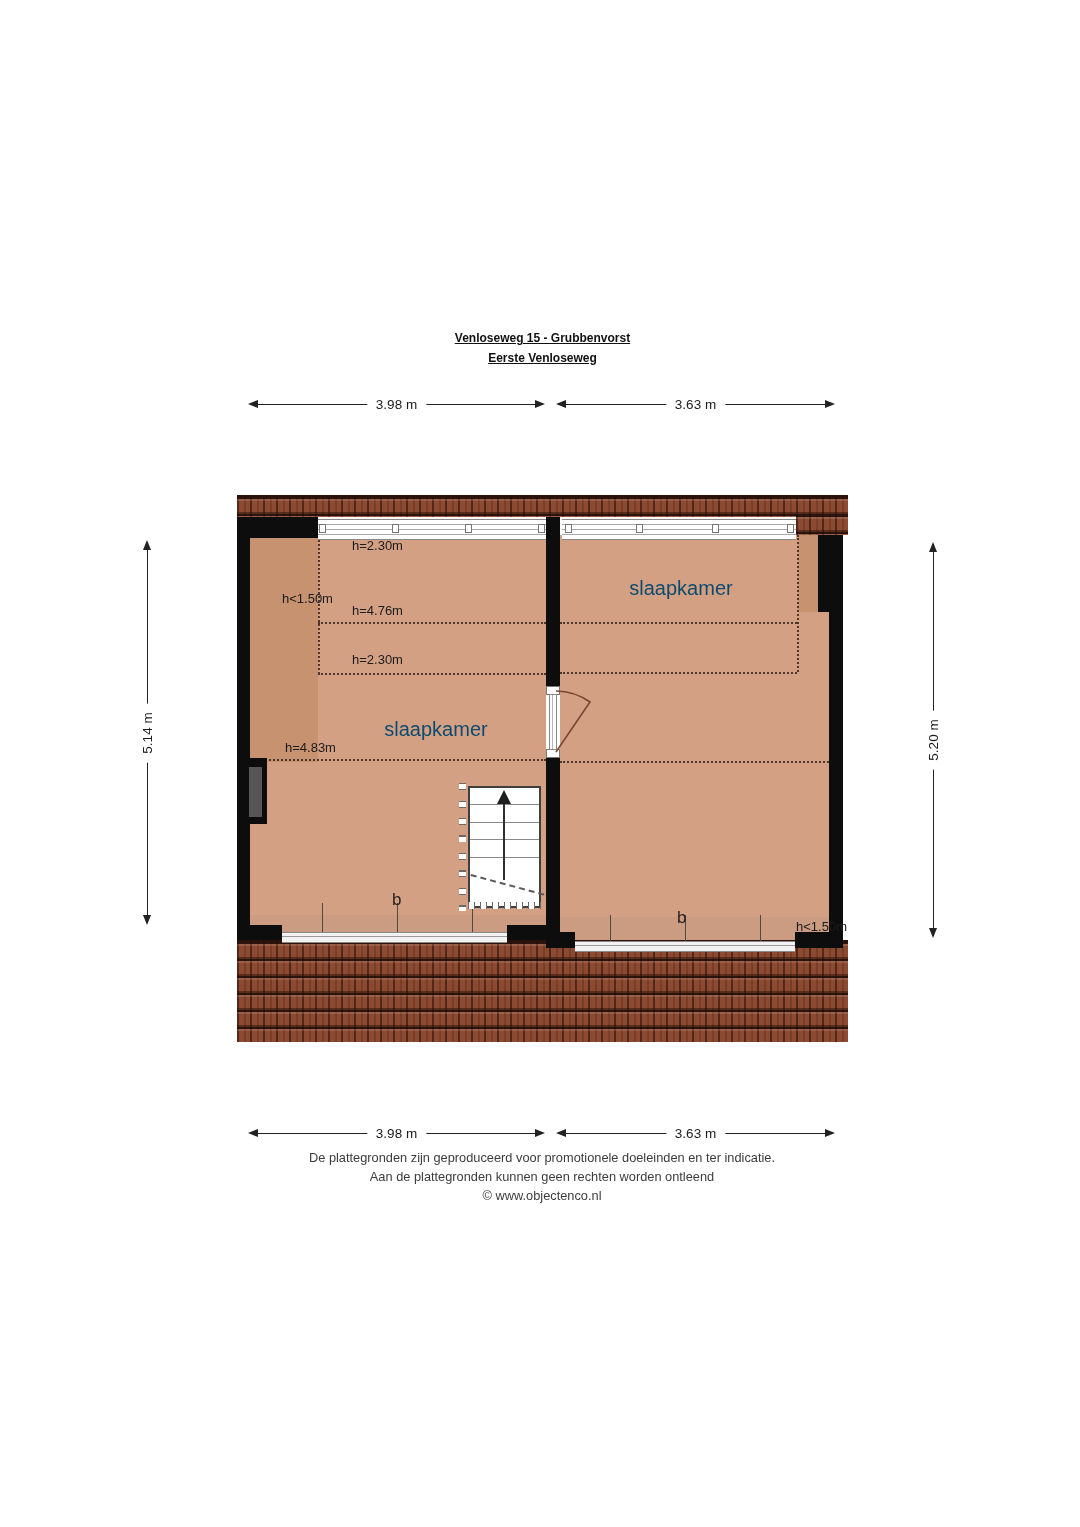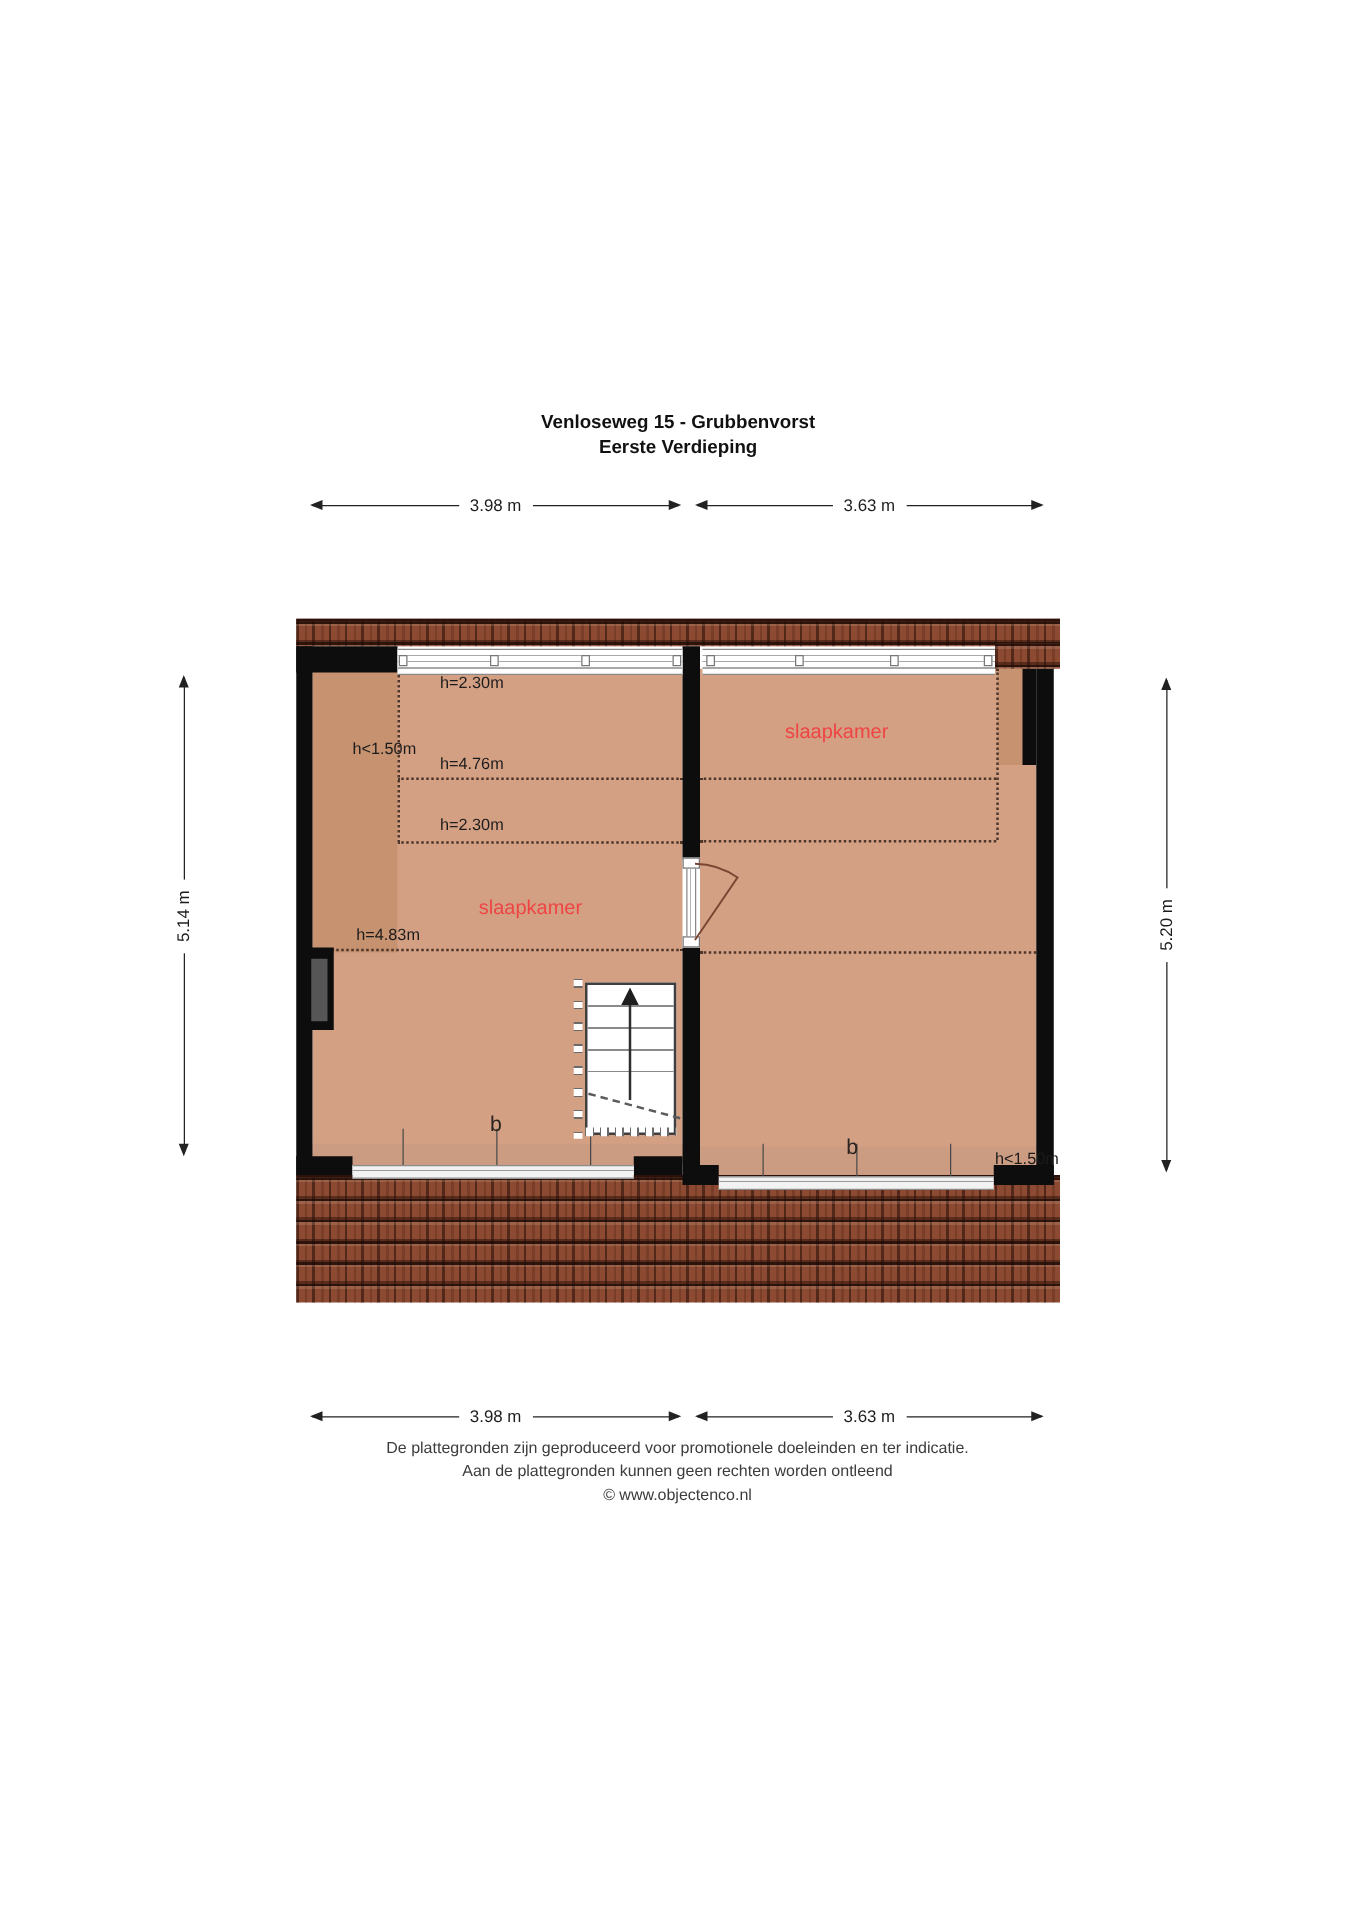--- a/index.html
+++ b/index.html
@@ -1,21 +1,21 @@
 <!DOCTYPE html>
 <html><head>
 <meta charset="utf-8">
 <style>
   html,body{margin:0;padding:0;background:#fff;}
   .page{position:relative;width:1080px;height:1527px;background:#fff;overflow:hidden;
         font-family:"Liberation Sans","DejaVu Sans",sans-serif;color:#1c1c1c;}
 
   
   .title{position:absolute;left:237px;top:328px;width:611px;text-align:center;
-         font-weight:bold;font-size:15px;line-height:20px;color:#111;}
+         font-weight:bold;font-size:12px;line-height:20px;color:#111;text-decoration:underline;}
   .footer{position:absolute;left:0;top:1148px;width:1084px;text-align:center;
           font-size:12.8px;line-height:19px;color:#3c3c3c;}
 
   
   .dimh{position:absolute;height:14px;}
   .dimh .dline{position:absolute;left:2px;right:2px;top:6.5px;height:1px;background:#222;}
   .dimh::before{content:"";position:absolute;left:0;top:3px;border-top:4px solid transparent;
     border-bottom:4px solid transparent;border-right:10px solid #222;}
   .dimh::after{content:"";position:absolute;right:0;top:3px;border-top:4px solid transparent;
     border-bottom:4px solid transparent;border-left:10px solid #222;}
@@ -46,21 +46,21 @@
   .floor-edge{background:#cc9c82;}
   .dot-h{border-top:2px dotted #4e362a;height:0;}
   .dot-v{border-left:2px dotted #4e362a;width:0;}
   .winband{background:#fff;border-top:1px solid #888;border-bottom:1px solid #888;
     background-image:repeating-linear-gradient(180deg, rgba(0,0,0,0) 0 4px, #a8a8a8 4px 5px);}
   .winband2{background:#f2f2f2;border-top:1px solid #8a8a8a;border-bottom:1px solid #8a8a8a;
     background-image:linear-gradient(180deg, rgba(0,0,0,0) 0 3px, #9a9a9a 3px 4px, rgba(0,0,0,0) 4px);}
   .post{position:absolute;width:7px;height:9px;background:#fff;border:1px solid #777;box-sizing:border-box;}
   .tick{position:absolute;width:1px;background:#4a4a4a;}
   .hlabel{position:absolute;font-size:13px;white-space:nowrap;margin-left:28px;}
-  .roomlabel{position:absolute;font-size:16px;color:#ef4444;}
+  .roomlabel{position:absolute;font-size:20px;text-align:center;color:#0c4a6e;}
   .blabel{position:absolute;font-size:17px;color:#2a2320;}
   
   .stairs{position:absolute;left:231px;top:291px;width:73px;height:122px;background:#fff;
     border:2px solid #3f3f3f;box-sizing:border-box;}
   .treads{position:absolute;left:0;top:0;right:0;height:86px;
     background-image:repeating-linear-gradient(180deg, rgba(0,0,0,0) 0 16px, #8a8a8a 16px 17.5px);}
   .stair-stem{position:absolute;left:33px;top:14px;width:2px;height:78px;background:#2e2e2e;}
   .stair-tri{position:absolute;left:27px;top:2px;width:0;height:0;
     border-left:7px solid transparent;border-right:7px solid transparent;border-bottom:14px solid #1e1e1e;}
   .stair-dash{position:absolute;left:1px;top:86px;width:76px;border-top:2px dashed #5a5a5a;
@@ -76,21 +76,21 @@
   .chimney{background:#0d0d0d;}
   .chimney-in{background:#565656;}
 </style>
 </head>
 <body>
 
 <div class="page">
 
   <div class="title">
     <div>Venloseweg 15 - Grubbenvorst</div>
-    <div>Eerste Verdieping</div>
+    <div>Eerste Venloseweg</div>
   </div>
 
   <div class="dimh" style="left:248px;top:397px;width:297px">
     <div class="dline"></div>
     <span class="dlabel">3.98 m</span>
   </div>
   <div class="dimh" style="left:556px;top:397px;width:279px">
     <div class="dline"></div>
     <span class="dlabel">3.63 m</span>
   </div>

